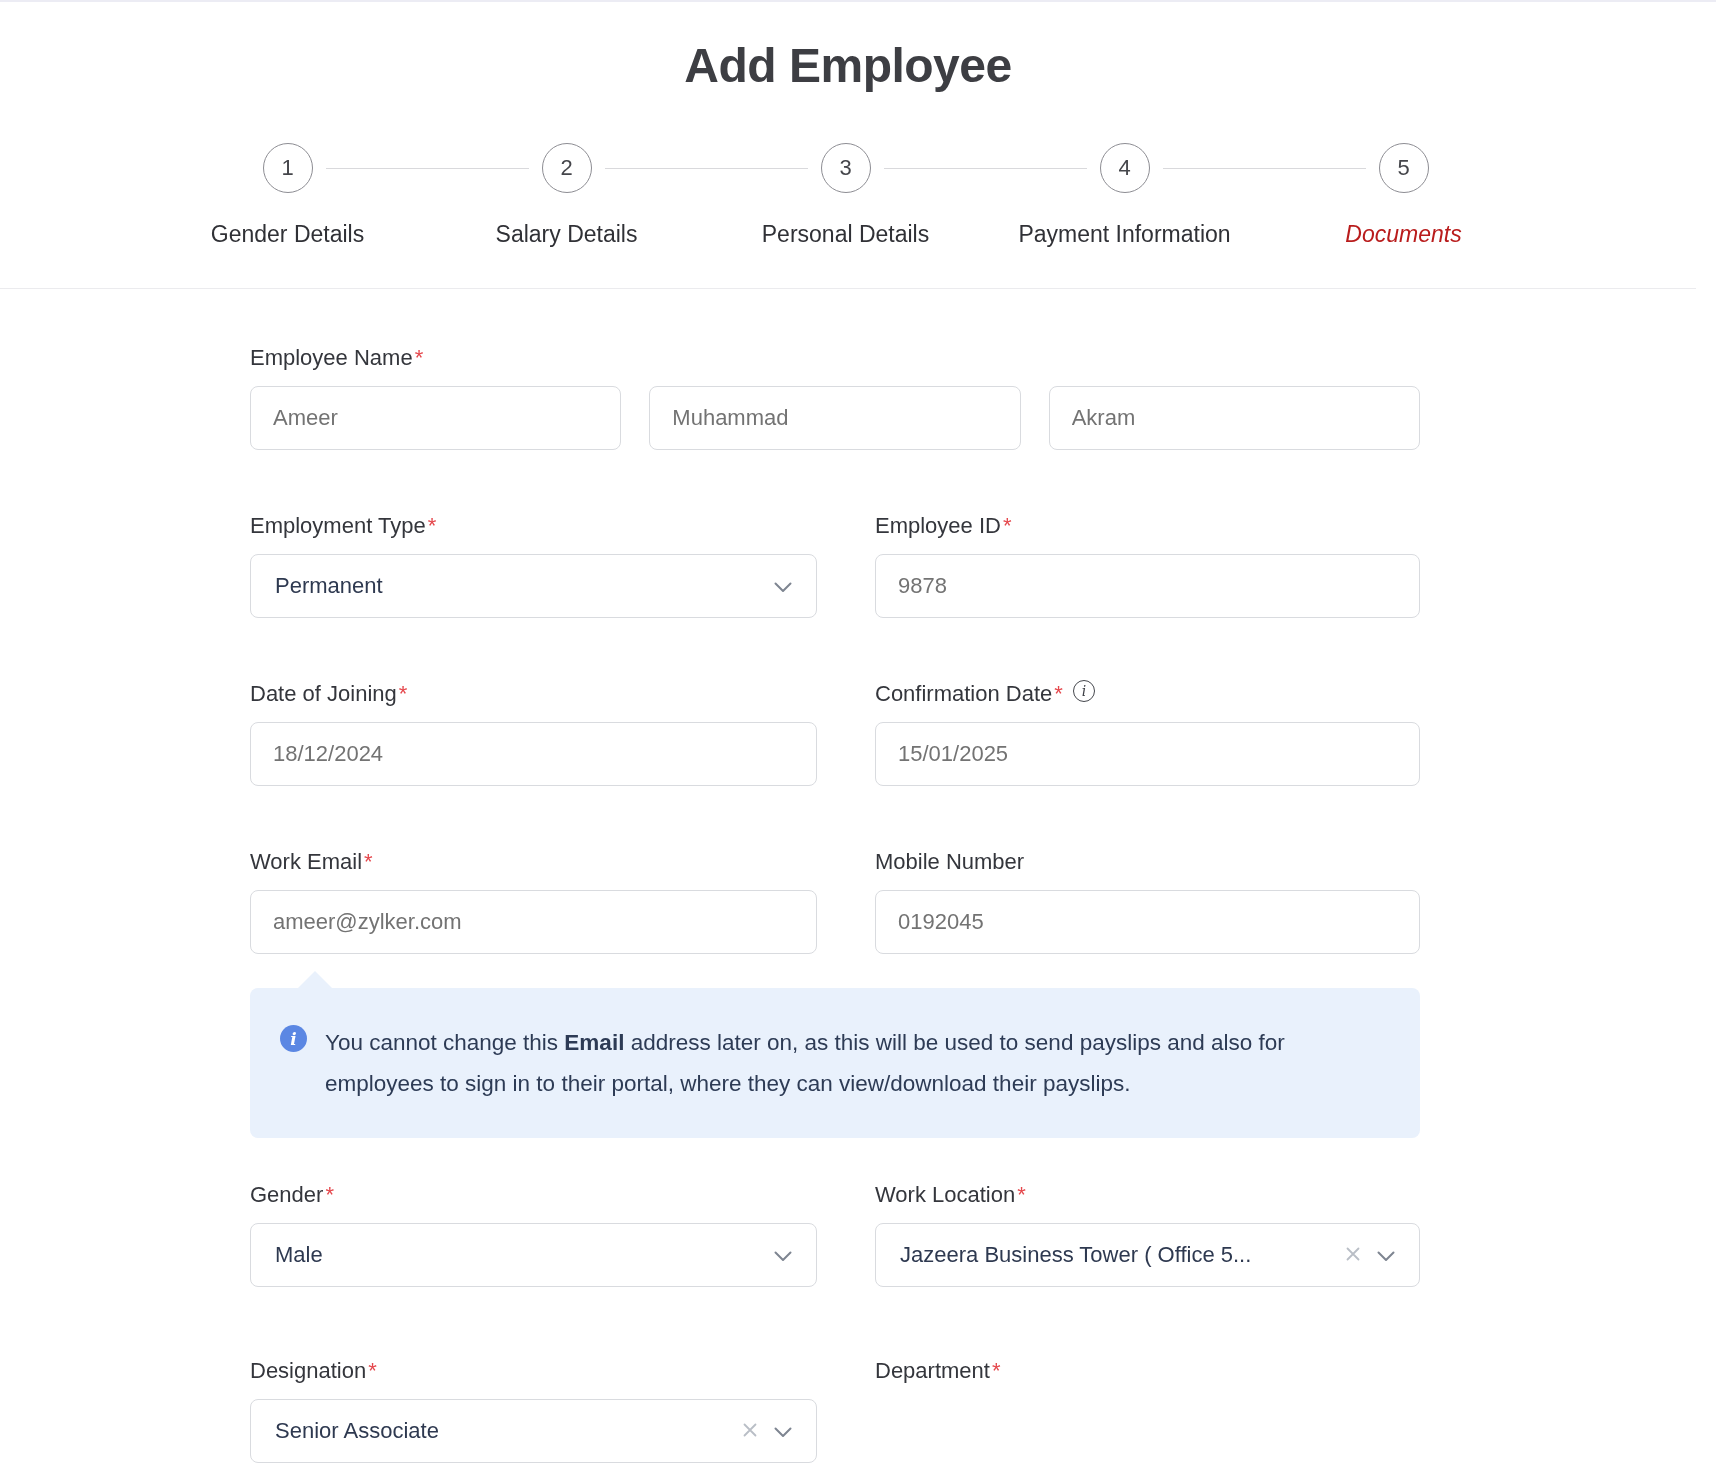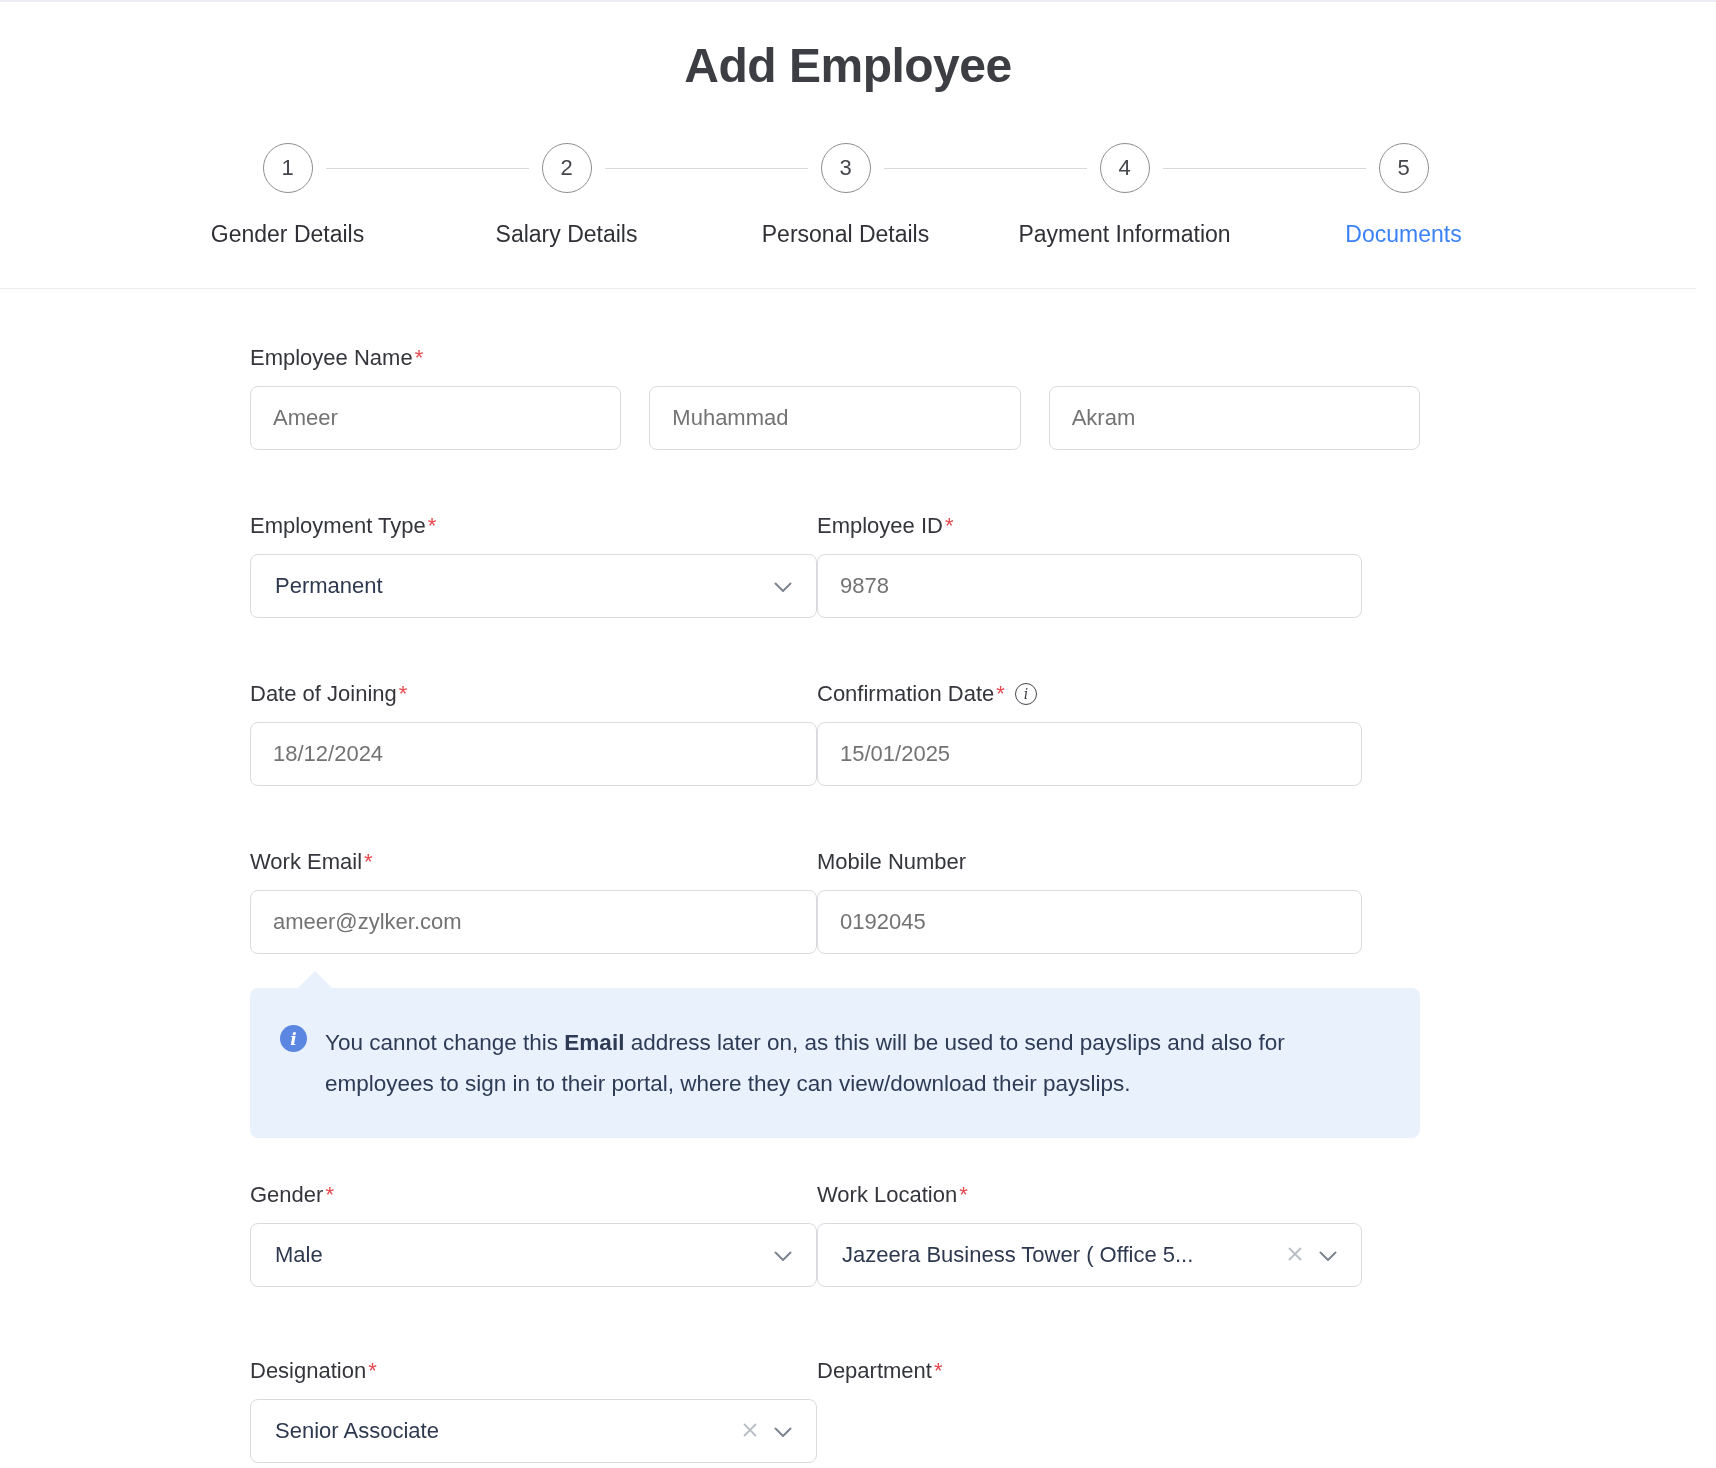--- a/index.html
+++ b/index.html
@@ -55,45 +55,46 @@
     font-size: 22px;
     color: #45464b;
     z-index: 1;
   }
   .step-label {
     margin-top: 28px;
     font-size: 23px;
     color: #303136;
     white-space: nowrap;
   }
-  .step.disabled .step-label { color: #3b82f6; }
+  .step.disabled .step-label { color: #b91c1c; font-style: italic; }
 
   
   .form { padding: 55px 0 37px 250px; width: 1470px; }
   .content { width: 1170px; }
 
   .field-label {
     font-size: 22px;
     line-height: 28px;
     color: #34363c;
     margin-bottom: 14px;
     display: flex;
-    align-items: center;
+    align-items: flex-start;
   }
   .req { color: #e5484d; margin-left: 2px; }
 
   .name-row {
     display: grid;
     grid-template-columns: repeat(3, 1fr);
     column-gap: 28px;
     width: 1170px;
   }
   .two-col {
     display: grid;
     grid-template-columns: 567px 545px;
+    column-gap: 58px;
     margin-top: 62px;
   }
   .first-group { margin-top: 0; }
   .gender-row { margin-top: 43px; }
   .designation-row { margin-top: 70px; }
 
   .text-input, .select {
     width: 100%;
     height: 64px;
     border: 1px solid #d9dbdf;

